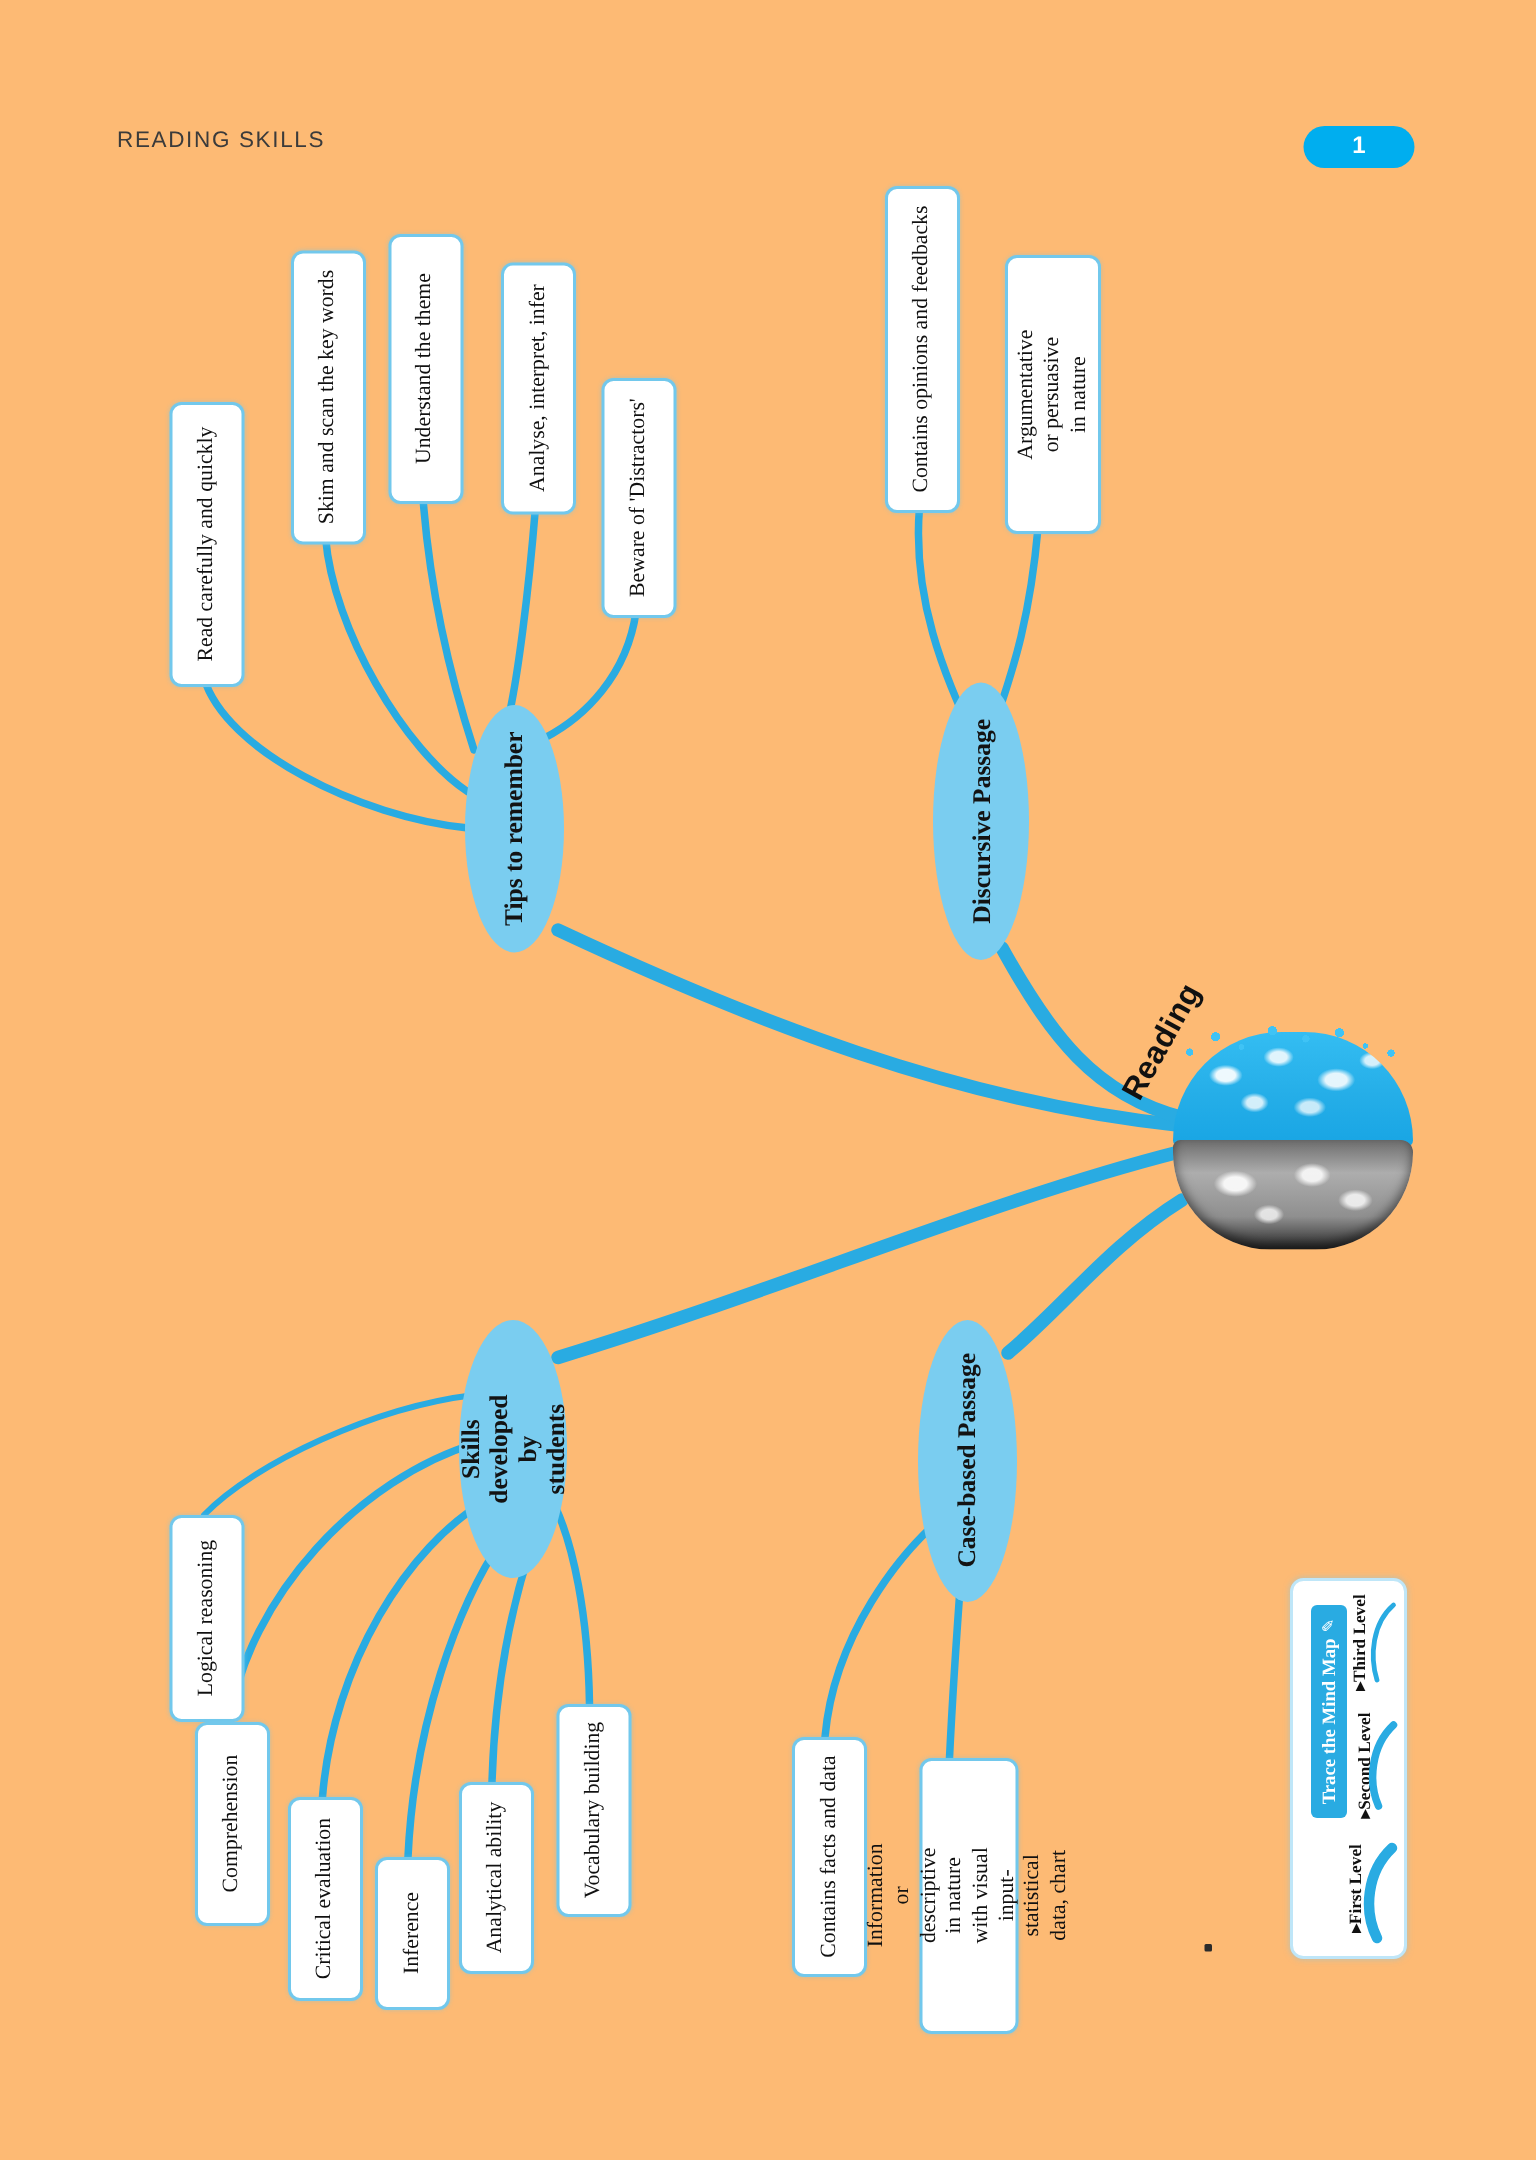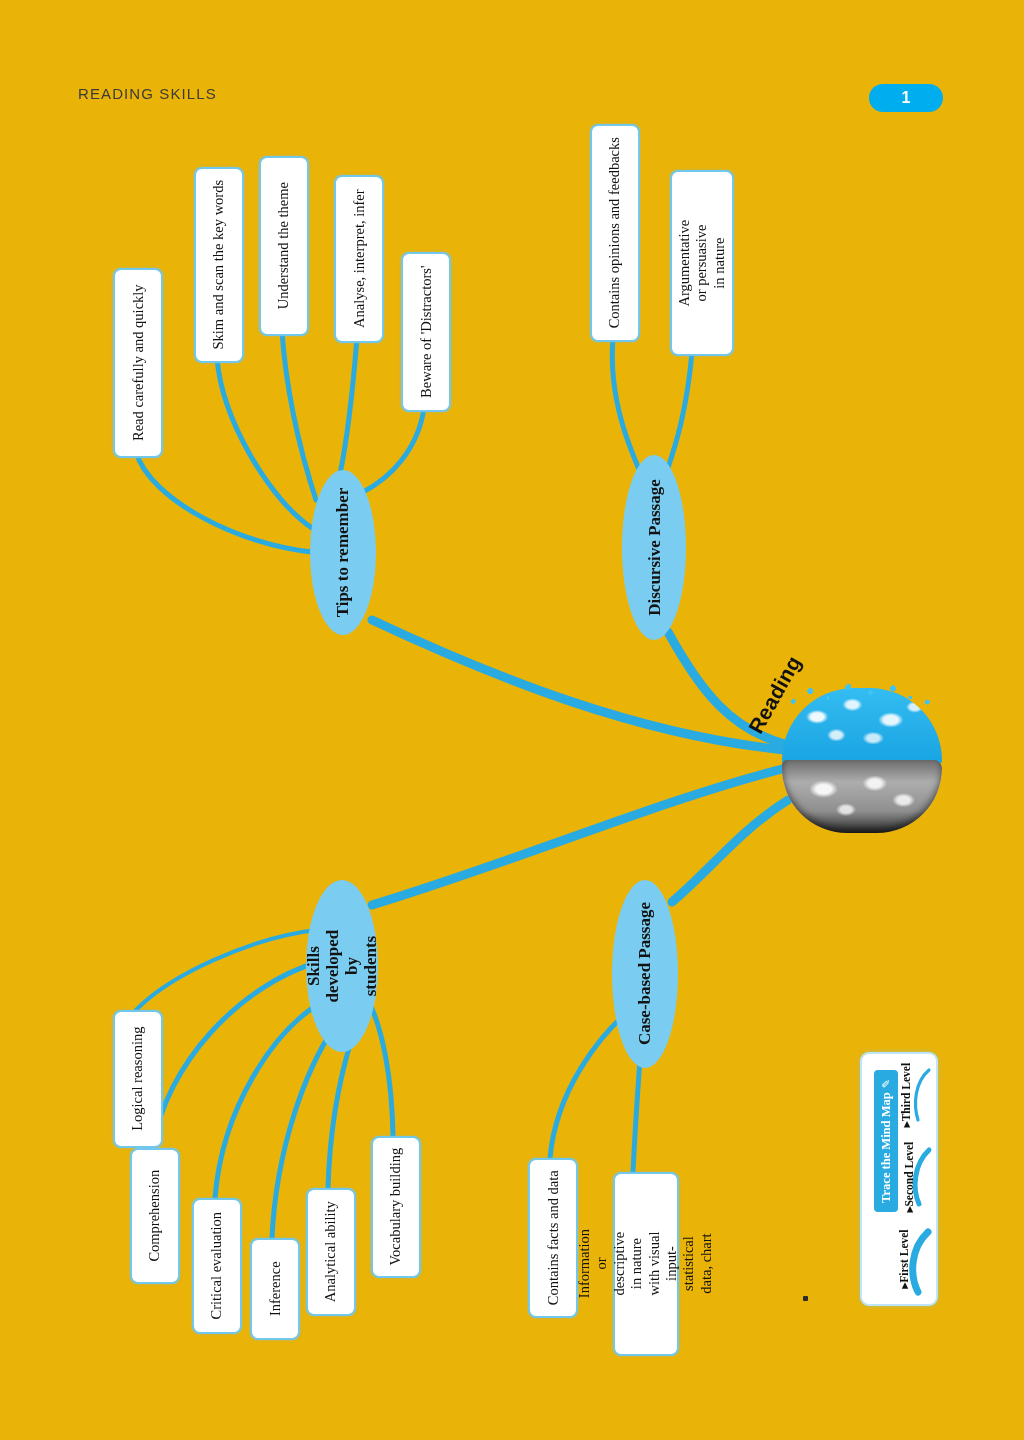--- a/index.html
+++ b/index.html
@@ -7,21 +7,21 @@
     padding: 0;
     background: #ffffff;
   }
   body {
     font-family: "Liberation Sans", sans-serif;
   }
   #page {
     position: relative;
     width: 1024px;
     height: 1440px;
-    background: #eab308;
+    background: #fdba74;
     overflow: hidden;
   }
 
   
   .page-header {
     position: absolute;
     left: 78px;
     top: 85px;
     font-family: "Liberation Sans", sans-serif;
     font-size: 15px;

